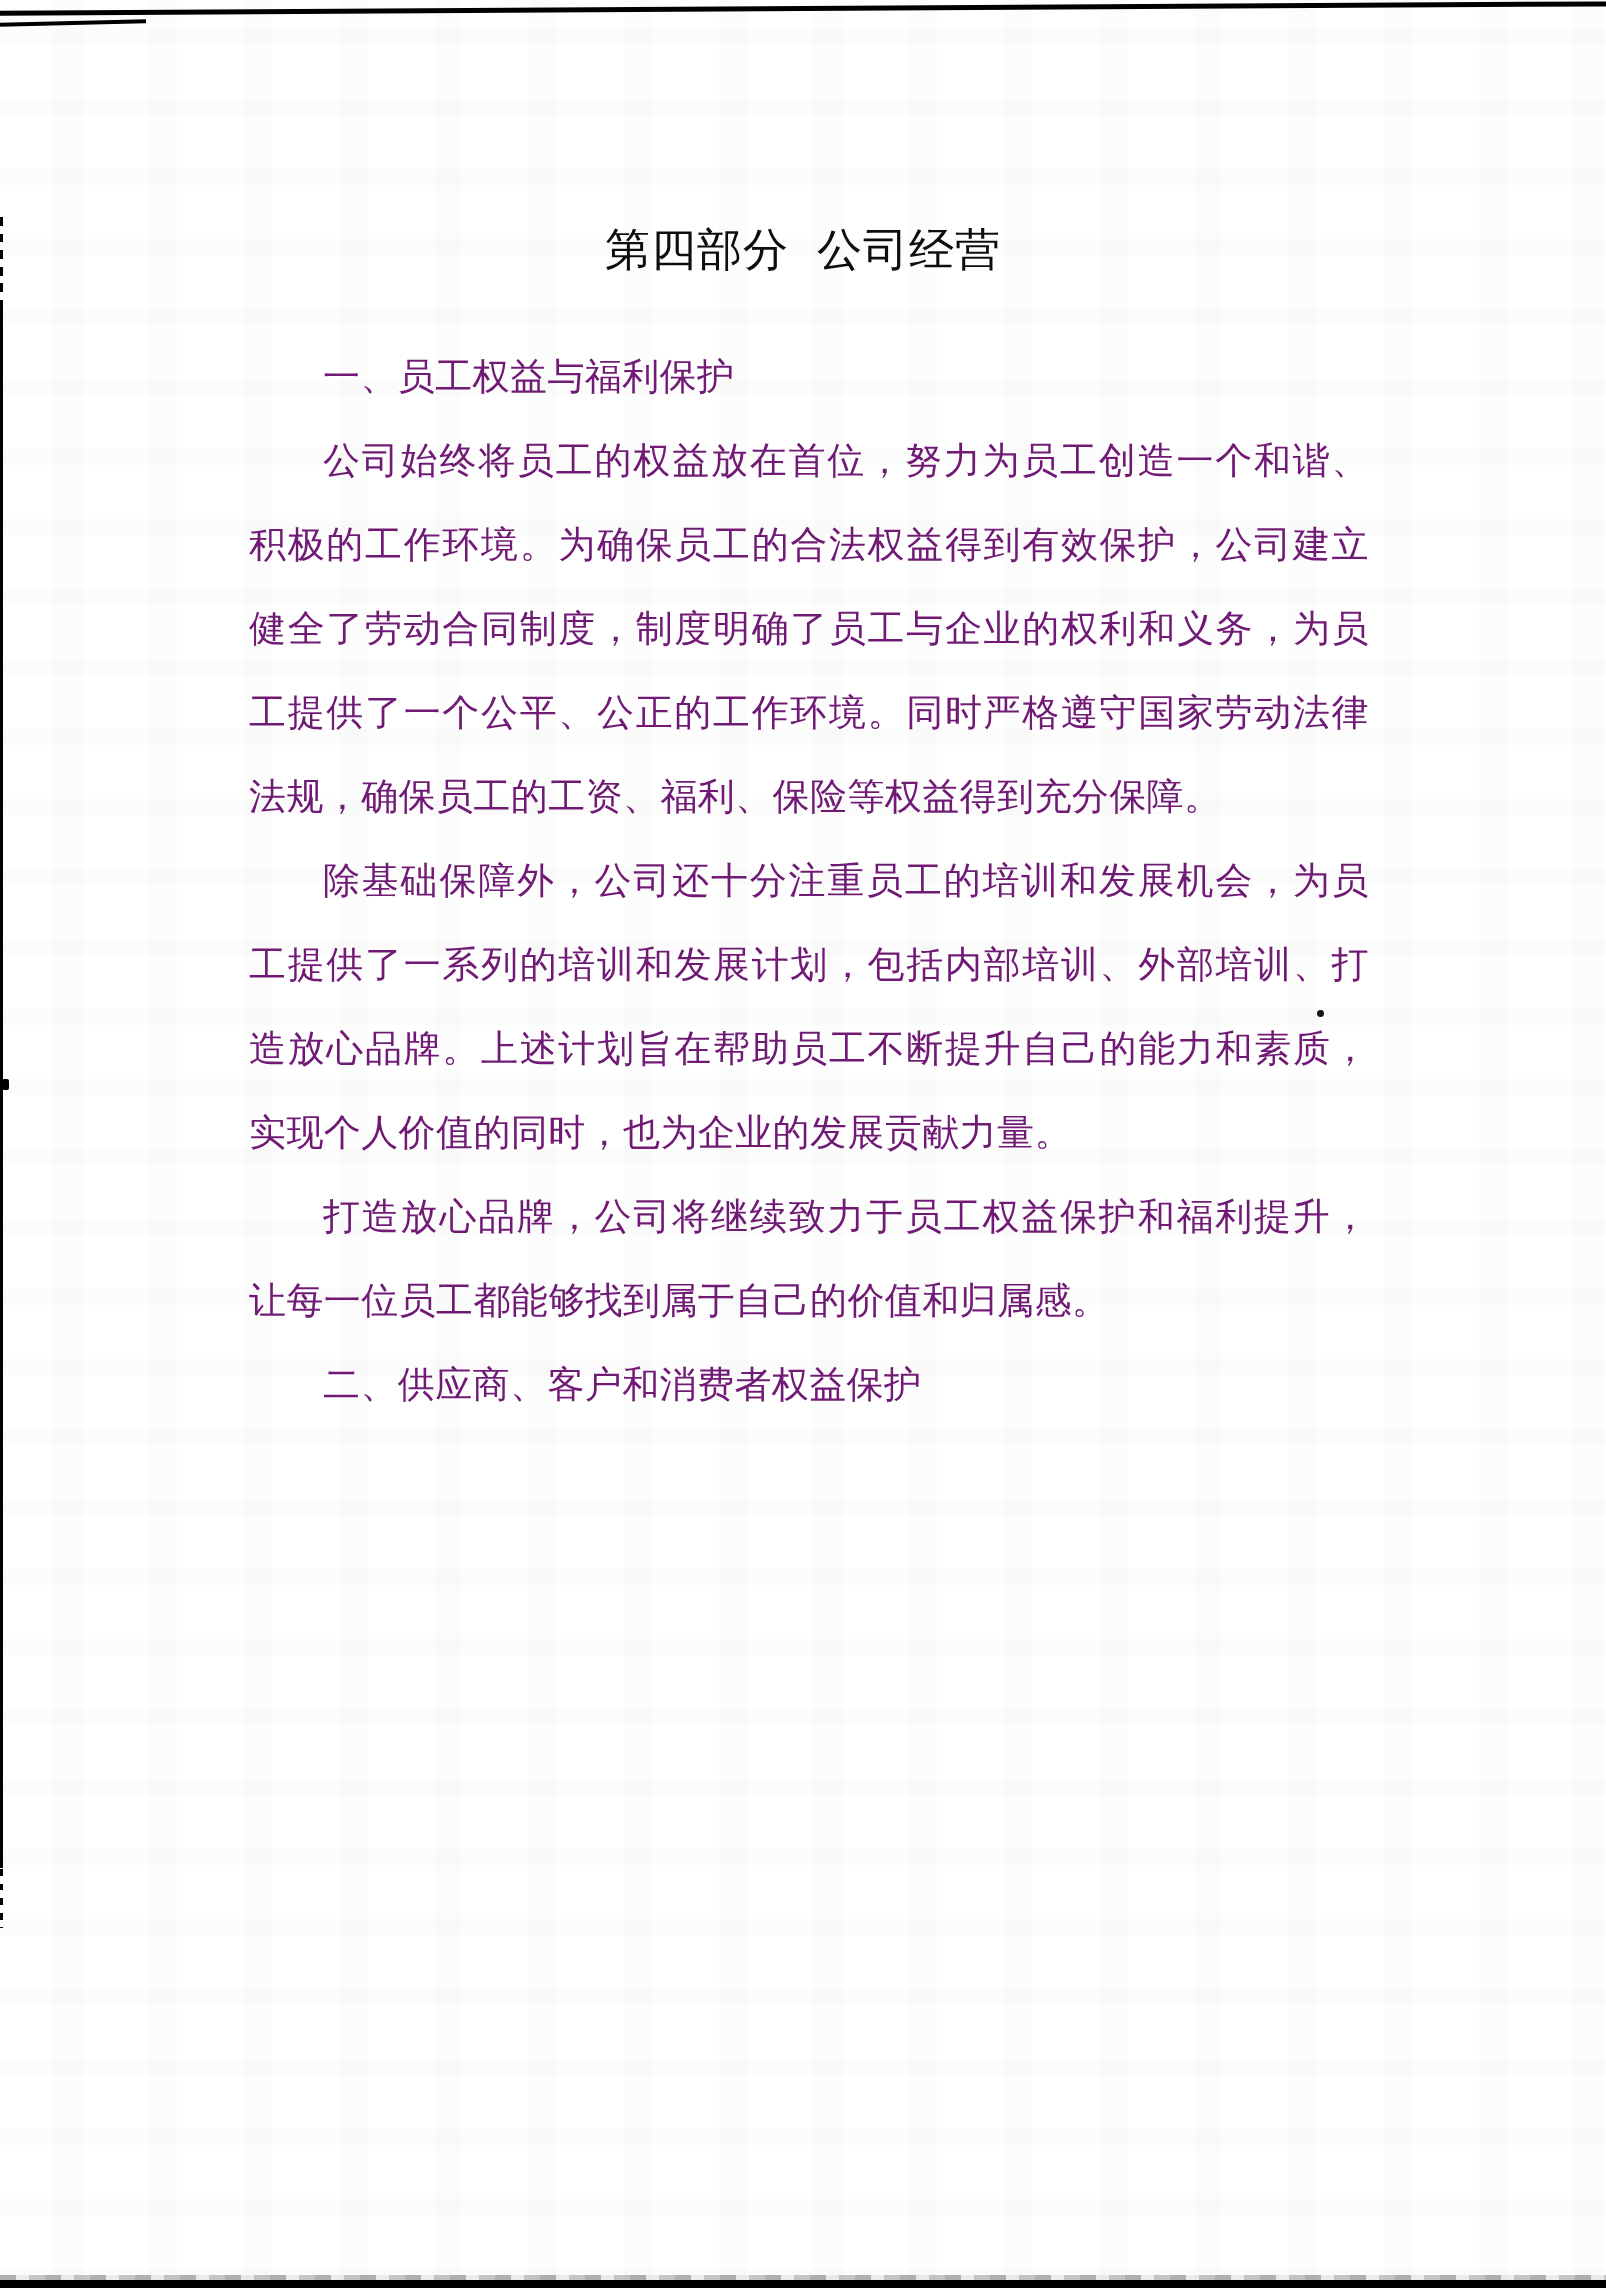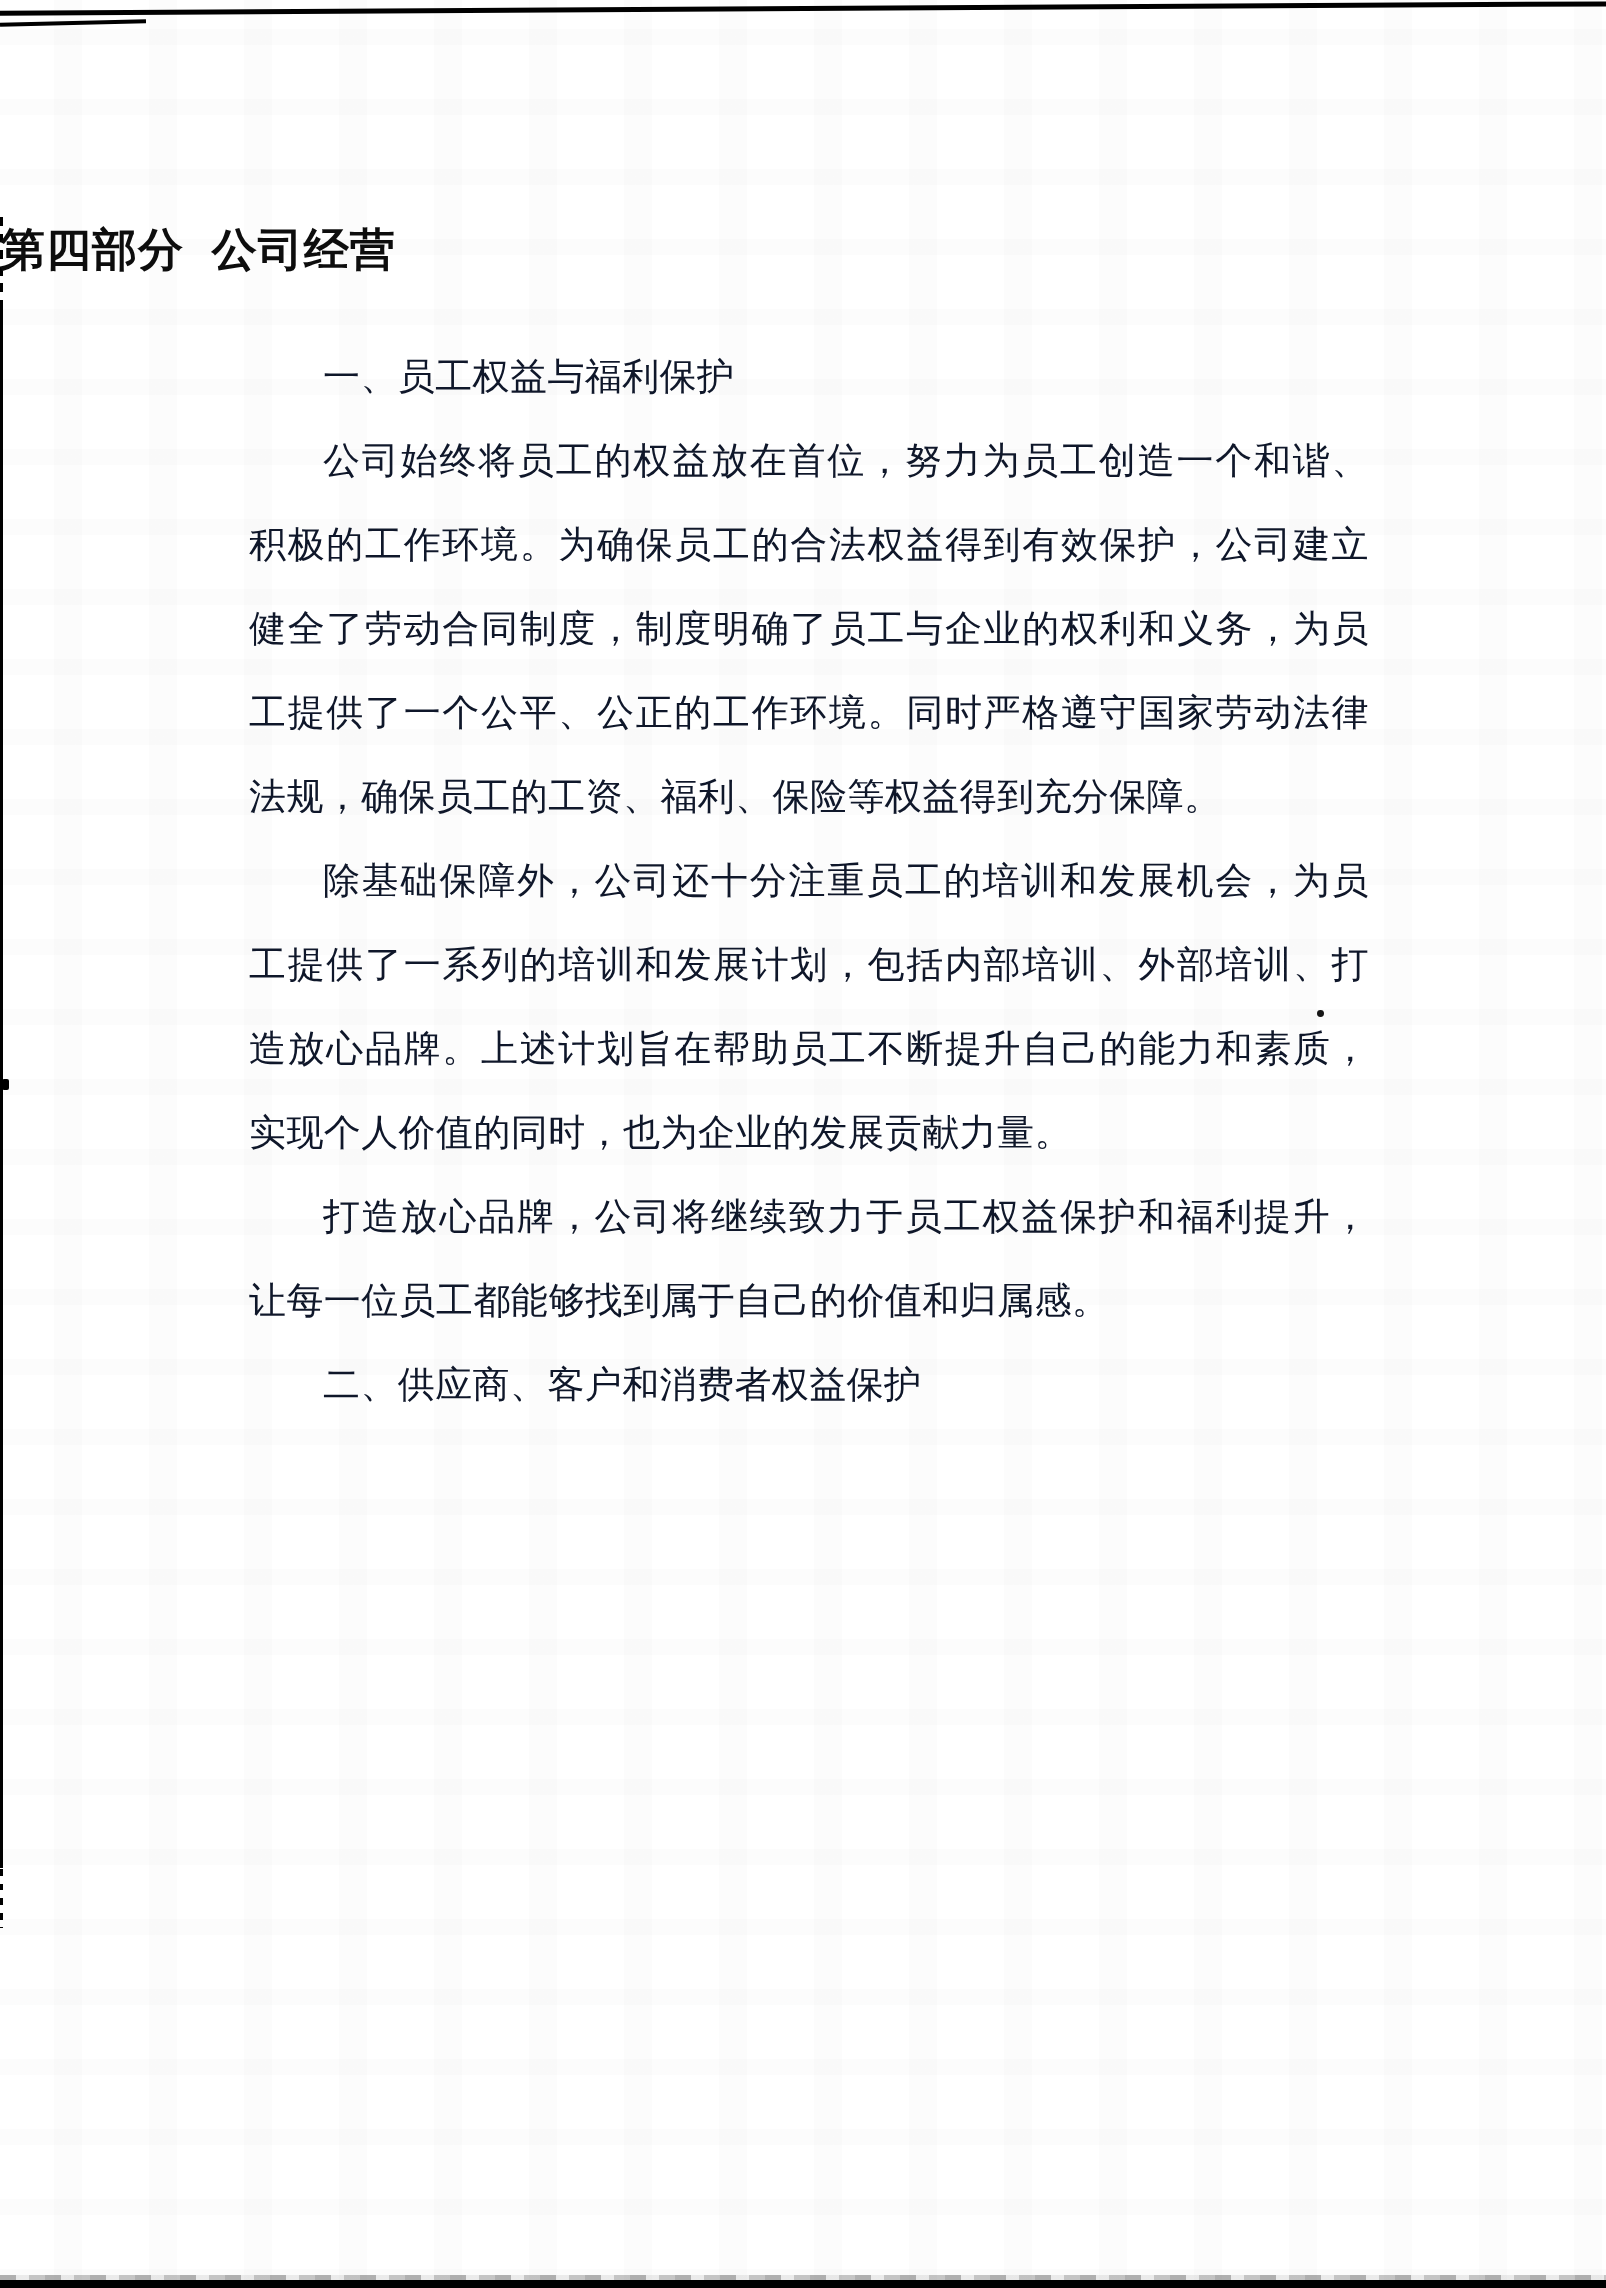--- a/index.html
+++ b/index.html
@@ -113,37 +113,38 @@
     height: 8.8px;
     background: #000;
   }
   
   .doc-title {
     position: absolute;
     left: 0;
     top: 220px;
     width: 100%;
     margin: 0;
+    text-align: center;
     font-size: 45px;
-    font-weight: 700;
+    font-weight: 400;
     letter-spacing: 1px;
     word-spacing: 15.6px;
     color: #0d0d0d;
   }
   .doc-body {
     position: absolute;
     left: 249px;
     top: 335px;
     width: 1120px;
     font-size: 37px;
     line-height: 84px;
     letter-spacing: 0.4px;
     text-align: justify;
     text-justify: inter-ideograph;
-    color: #0f172a;
+    color: #701a75;
   }
   .doc-body p {
     margin: 0;
     padding: 0;
     text-indent: 2em;
   }
 </style>
 </head>
 <body>
 

